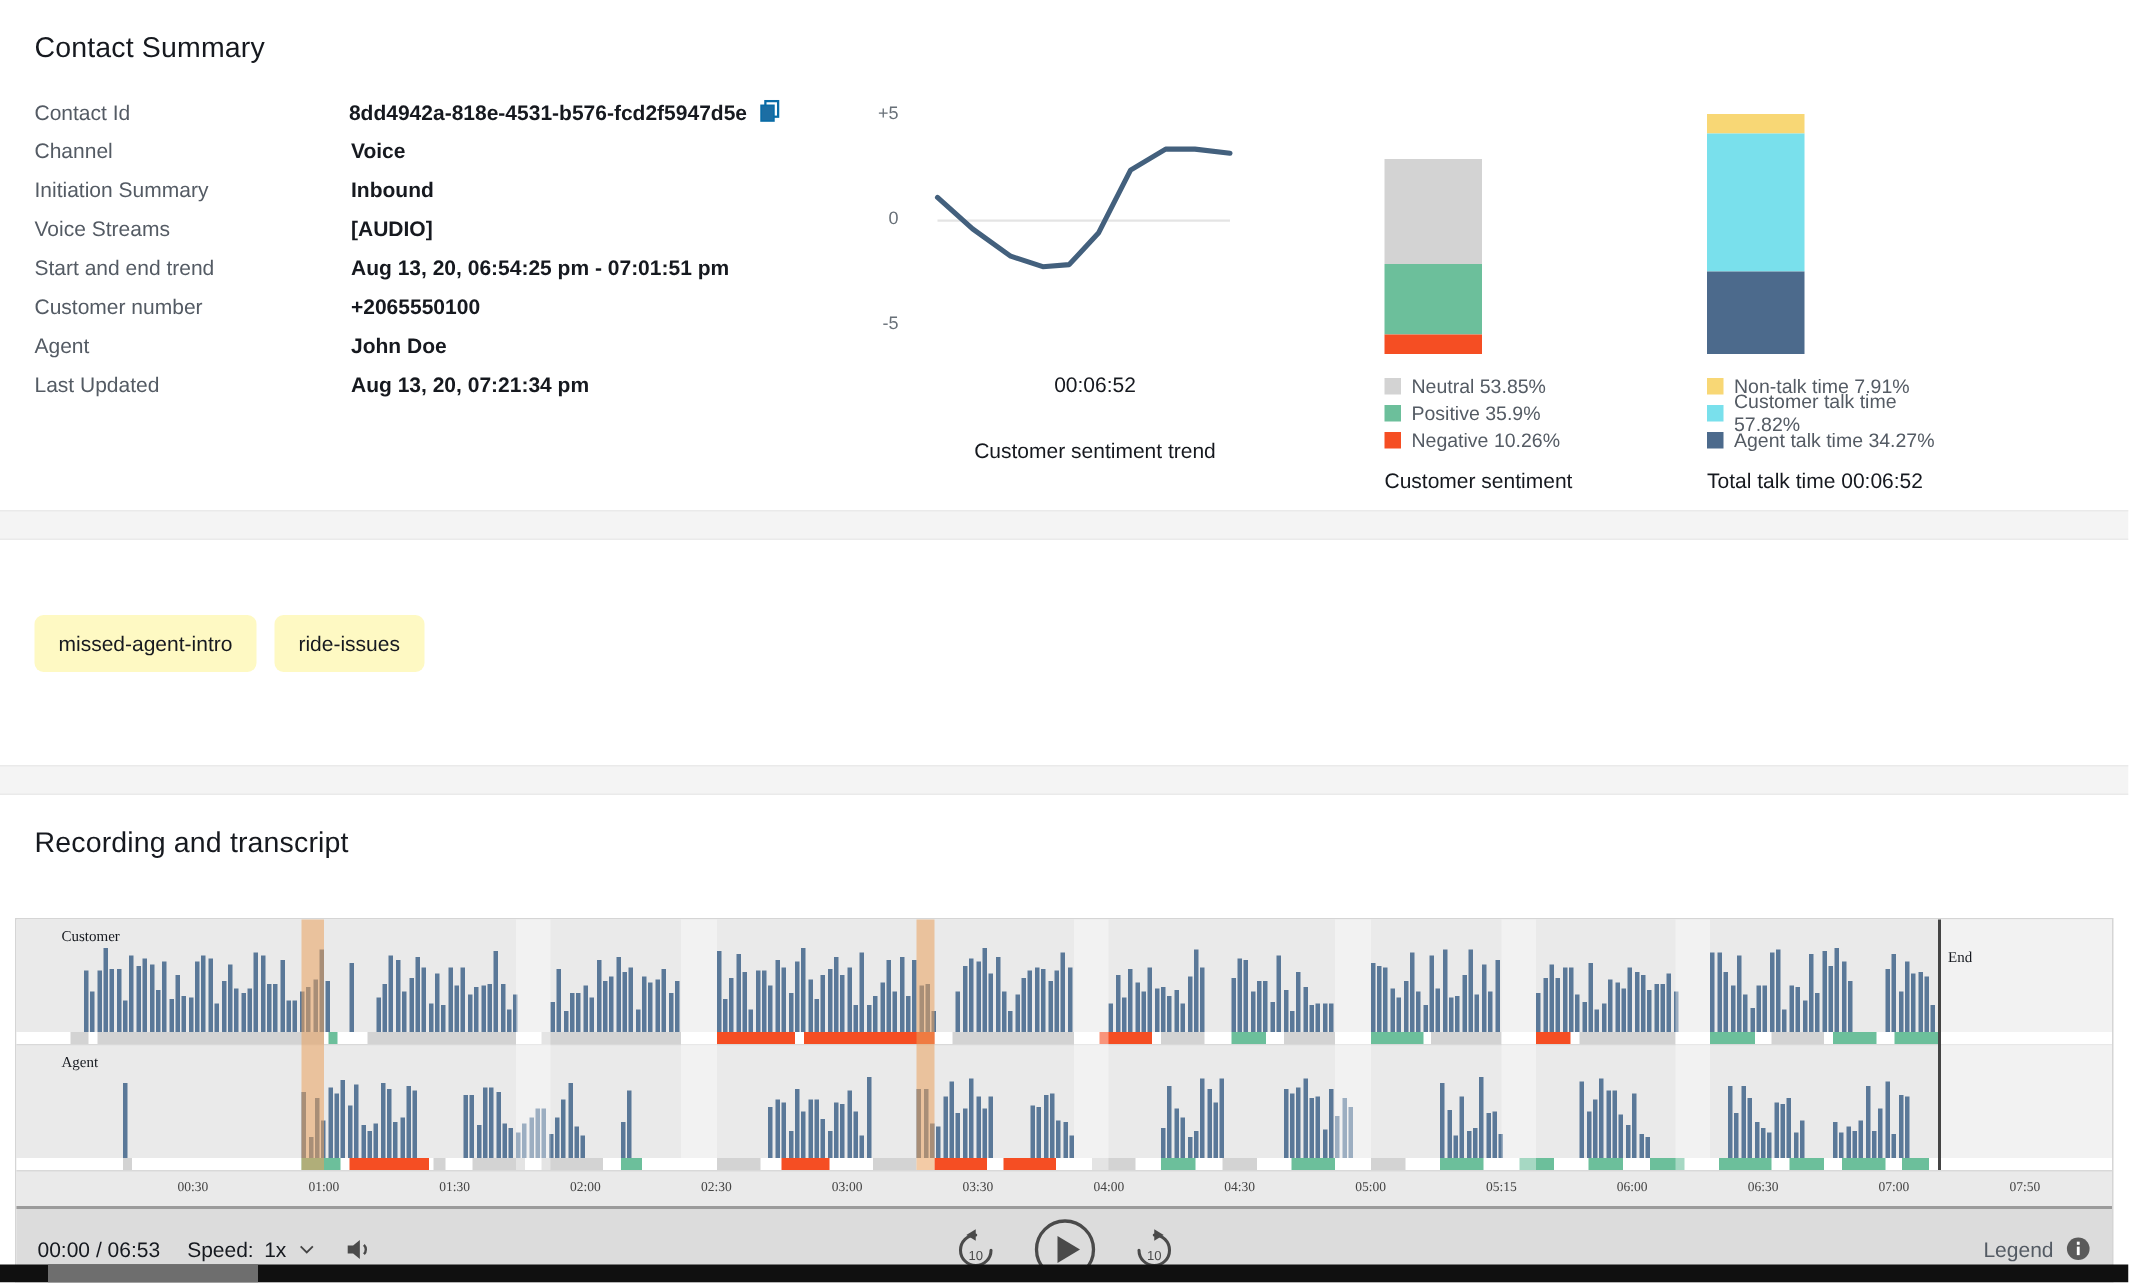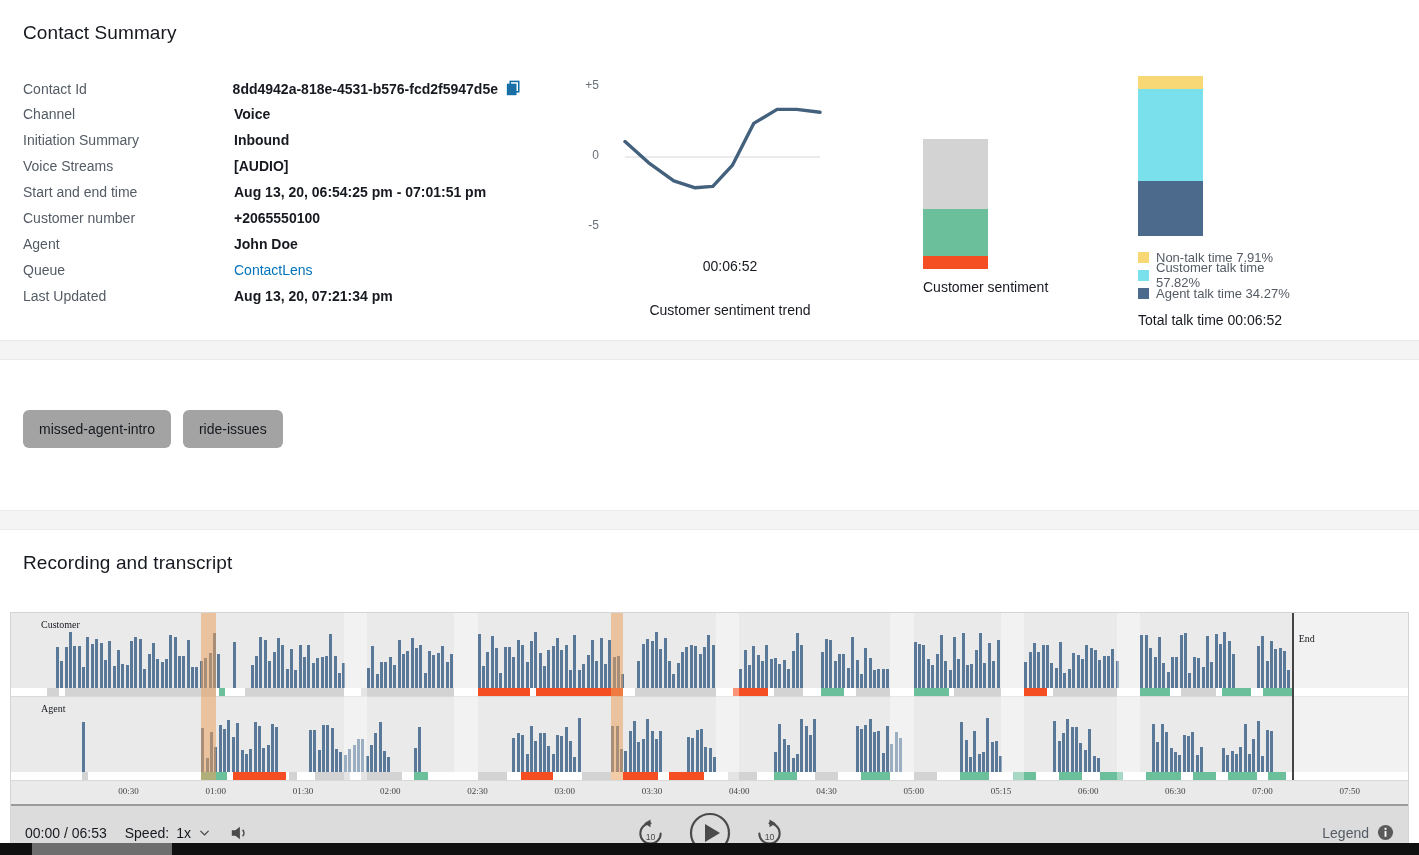--- a/index.html
+++ b/index.html
@@ -20,21 +20,21 @@
     letter-spacing: .1px;
   }
   .divider {
     height: 20px; background: #f4f4f4;
     border-top: 1px solid #eaeaea; border-bottom: 1px solid #eaeaea;
   }
 
   
   #summary { padding: 22px 0 0 0; height: 340px; }
   #summary .section-title { margin: 0 0 0 23px; }
-  .summary-body { display: flex; align-items: center; margin-top: 22px; }
+  .summary-body { display: flex; align-items: flex-start; margin-top: 22px; }
   .kv-table { margin-left: 23px; width: 500px; }
   .kv-row { display: flex; height: 26px; align-items: baseline; }
   .kv-key {
     width: 211px; font-size: 14px; color: #545b64; font-weight: 400;
     white-space: nowrap;
   }
   .kv-val {
     font-size: 14px; color: #16191f; font-weight: 700; white-space: nowrap;
     display: flex; align-items: center; gap: 8px;
   }
@@ -67,21 +67,21 @@
     font-size: 13px; color: #545b64;
   }
   .swatch { width: 11px; height: 11px; flex: 0 0 11px; }
   .barblock-caption { margin-top: 10px; font-size: 14px; color: #16191f; white-space: nowrap; }
 
   
   #categories { padding: 22px 0 28px 0; height: 150px; }
   #categories .section-title { margin-left: 23px; }
   .chips { display: flex; gap: 12px; margin: 28px 0 0 23px; }
   .chip {
-    background: #a3a3a3; color: #16191f; font-size: 14px;
+    background: #fef9c3; color: #16191f; font-size: 14px;
     padding: 11px 16px; border-radius: 6px; cursor: pointer; white-space: nowrap;
   }
 
   
   #recording { padding: 22px 0 0 0; }
   #recording .section-title { margin-left: 23px; }
 
   .player { margin: 38px 10px 0 10px; border: 1px solid #d5d5d5; background: #fff; }
   .wave-wrap { position: relative; background: #eaeaea; }
   .lane { position: relative; height: 75px; background: #eaeaea; overflow: hidden; }
@@ -184,41 +184,35 @@
               <span>Inbound</span>
             </div>
           </div>
           <div class="kv-row">
             <div class="kv-key">Voice Streams</div>
             <div class="kv-val">
               <span>[AUDIO]</span>
             </div>
           </div>
           <div class="kv-row">
-            <div class="kv-key">Start and end time</div>
+            <div class="kv-key">Start and end trend</div>
             <div class="kv-val">
               <span>Aug 13, 20, 06:54:25 pm - 07:01:51 pm</span>
             </div>
           </div>
           <div class="kv-row">
             <div class="kv-key">Customer number</div>
             <div class="kv-val">
               <span>+2065550100</span>
             </div>
           </div>
           <div class="kv-row">
             <div class="kv-key">Agent</div>
             <div class="kv-val">
               <span>John Doe</span>
-            </div>
-          </div>
-          <div class="kv-row">
-            <div class="kv-key">Queue</div>
-            <div class="kv-val link">
-              <span>ContactLens</span>
             </div>
           </div>
           <div class="kv-row">
             <div class="kv-key">Last Updated</div>
             <div class="kv-val">
               <span>Aug 13, 20, 07:21:34 pm</span>
             </div>
           </div>
         </div>
 
@@ -234,20 +228,34 @@
         <div class="trend-caption">00:06:52</div>
         <div class="trend-title">Customer sentiment trend</div>
       </div>
 
       <div class="barblock">
         <div class="bar-area">
             <div class="stack" id="stack-sentiment">
               <div class="seg" style="height: 70px; background: rgb(211, 211, 211);"></div>
               <div class="seg" style="height: 46.7px; background: rgb(108, 191, 155);"></div>
               <div class="seg" style="height: 13.3px; background: rgb(245, 78, 35);"></div>
+            </div>
+          </div>
+        <div class="legend" id="legend-sentiment">
+            <div class="legend-row">
+              <span class="swatch" style="background: rgb(211, 211, 211);"></span>
+              <span>Neutral 53.85%</span>
+            </div>
+            <div class="legend-row">
+              <span class="swatch" style="background: rgb(108, 191, 155);"></span>
+              <span>Positive 35.9%</span>
+            </div>
+            <div class="legend-row">
+              <span class="swatch" style="background: rgb(245, 78, 35);"></span>
+              <span>Negative 10.26%</span>
             </div>
           </div>
         <div class="barblock-caption">Customer sentiment</div>
       </div>
 
       <div class="barblock second">
         <div class="bar-area">
             <div class="stack" id="stack-talk">
               <div class="seg" style="height: 12.7px; background: rgb(248, 215, 117);"></div>
               <div class="seg" style="height: 92.5px; background: rgb(121, 224, 236);"></div>

